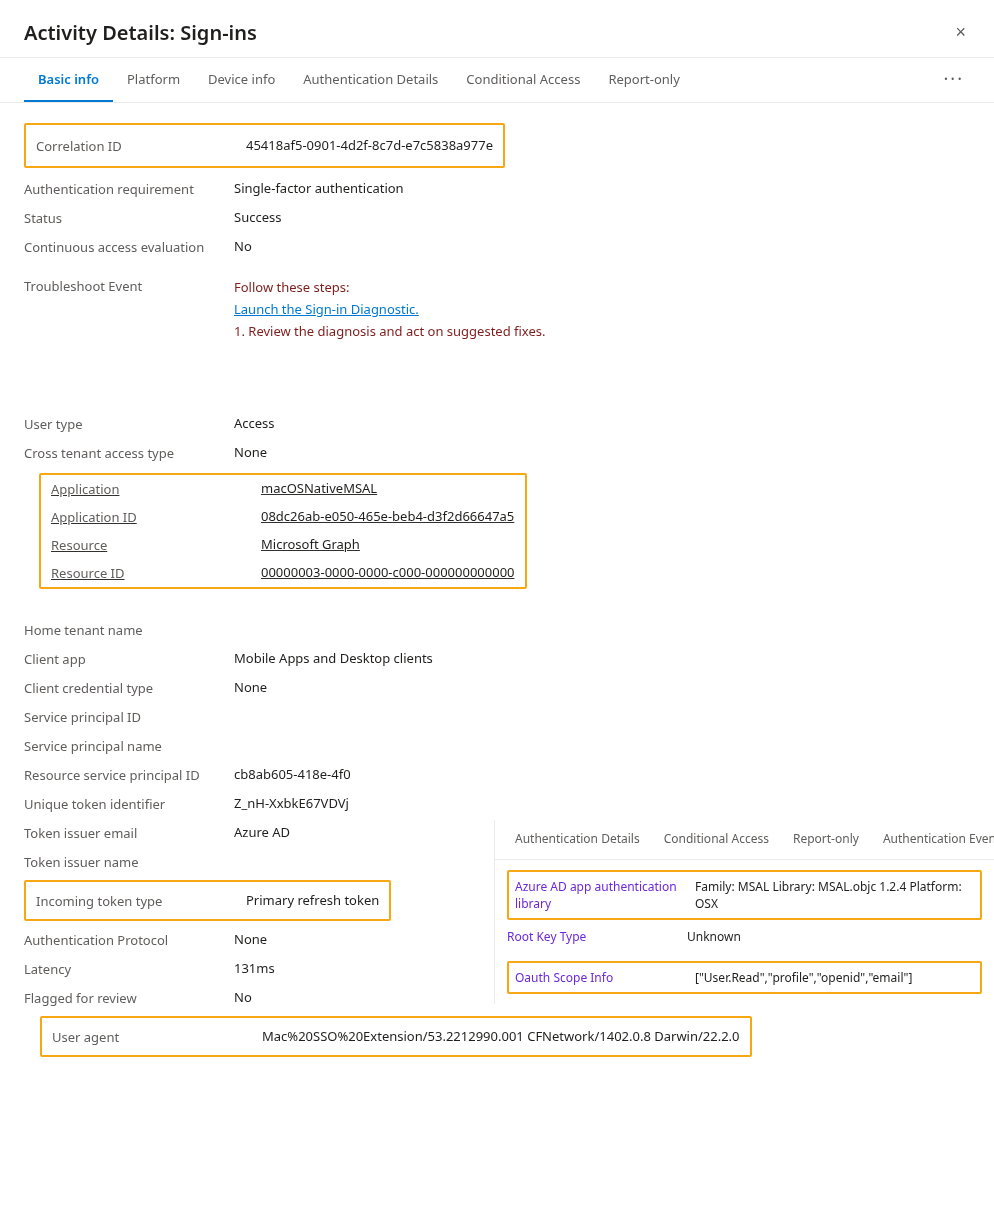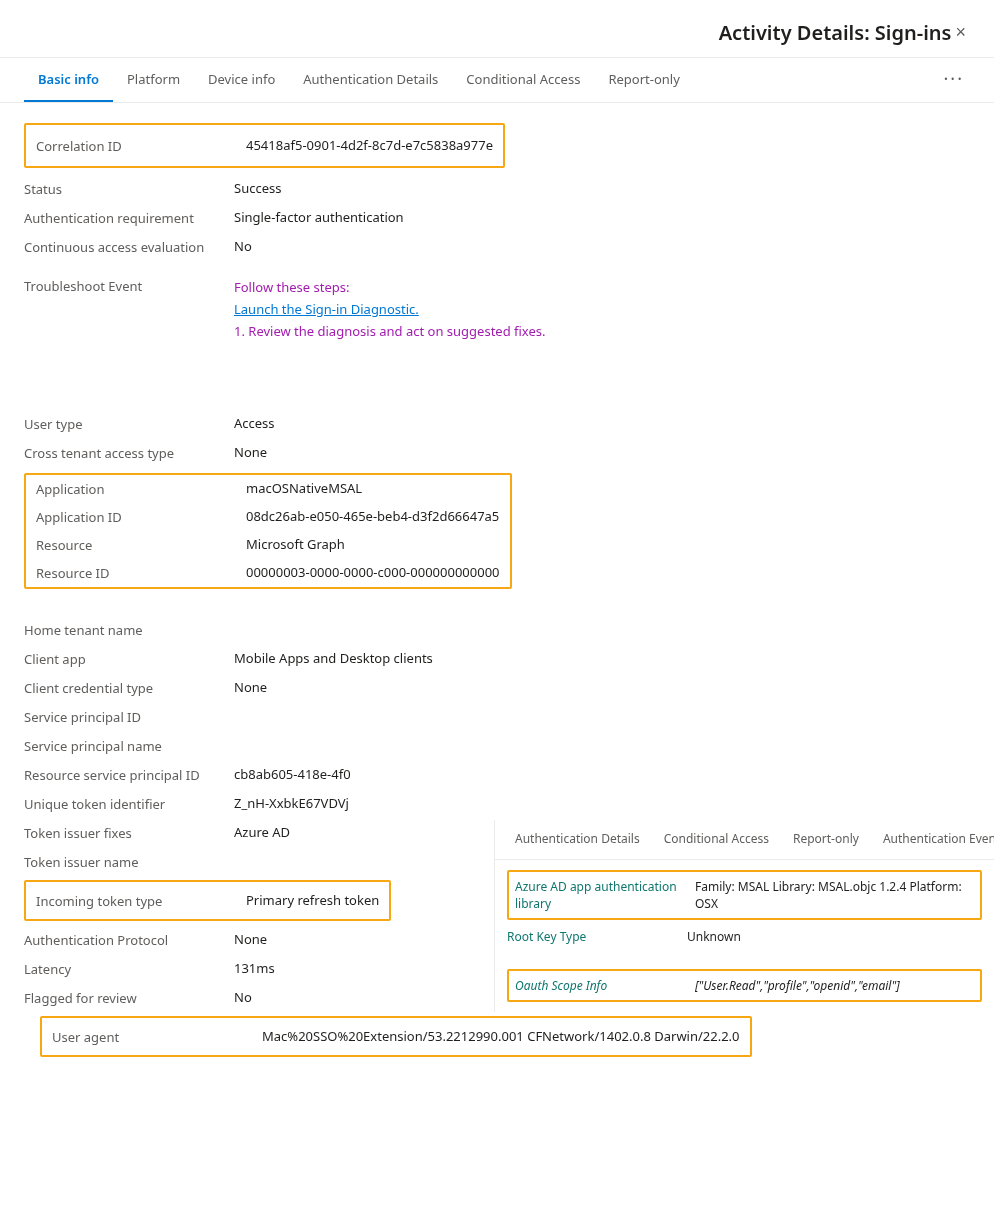--- a/index.html
+++ b/index.html
@@ -12,21 +12,21 @@
     .panel {
       width: 994px;
       min-height: 1217px;
       background: #fff;
       padding: 0;
       position: relative;
     }
     .panel-header {
       display: flex;
       align-items: center;
-      justify-content: flex-end;
+      justify-content: space-between;
       padding: 18px 24px 10px 24px;
       border-bottom: 1px solid #edebe9;
     }
     .panel-title {
       font-size: 20px;
       font-weight: 600;
       color: #201f1e;
     }
     .close-btn {
       background: none;
@@ -97,21 +97,21 @@
       border-radius: 2px;
     }
     .highlight-row .field-row {
       padding: 4px 10px;
     }
     .troubleshoot-block {
       margin-left: 210px;
       margin-top: 2px;
     }
     .troubleshoot-line {
-      color: #a21caf;
+      color: #7f1d1d;
       font-size: 13px;
       margin-bottom: 4px;
     }
     
     .right-panel {
       position: absolute;
       right: 0;
       top: 820px;
       width: 500px;
       background: #fff;
@@ -135,21 +135,21 @@
       padding: 8px 12px;
     }
     .right-field-row {
       display: flex;
       align-items: flex-start;
       padding: 4px 0;
     }
     .right-label {
       width: 180px;
       min-width: 180px;
-      color: #0f766e;
+      color: #6d28d9;
       font-size: 12px;
     }
     .right-value {
       font-size: 12px;
       color: #201f1e;
       flex: 1;
     }
     .right-highlight {
       border: 2px solid #f7a711;
       border-radius: 2px;
@@ -184,28 +184,28 @@
     
     <div class="highlight-box" style="margin-bottom: 6px;">
       <div class="field-row">
         <span class="field-label">Correlation ID</span>
         <span class="field-value">45418af5-0901-4d2f-8c7d-e7c5838a977e</span>
       </div>
     </div>
 
     
     <div class="field-row">
+      <span class="field-label">Authentication requirement</span>
+      <span class="field-value">Single-factor authentication</span>
+    </div>
+
+    
+    <div class="field-row">
       <span class="field-label">Status</span>
       <span class="field-value">Success</span>
-    </div>
-
-    
-    <div class="field-row">
-      <span class="field-label">Authentication requirement</span>
-      <span class="field-value">Single-factor authentication</span>
     </div>
 
     
     <div class="field-row">
       <span class="field-label">Continuous access evaluation</span>
       <span class="field-value">No</span>
     </div>
 
     <div class="small-spacer"></div>
 
@@ -229,21 +229,21 @@
       <span class="field-value">Access</span>
     </div>
 
     
     <div class="field-row">
       <span class="field-label">Cross tenant access type</span>
       <span class="field-value">None</span>
     </div>
 
     
-    <div class="highlight-row" style="margin: 6px 0; display:inline-block; min-width: 430px;">
+    <div class="highlight-row" style="margin: 6px 15px; display:inline-block; min-width: 430px; text-decoration: underline;">
       <div class="field-row">
         <span class="field-label">Application</span>
         <span class="field-value">macOSNativeMSAL</span>
       </div>
       <div class="field-row">
         <span class="field-label">Application ID</span>
         <span class="field-value">08dc26ab-e050-465e-beb4-d3f2d66647a5</span>
       </div>
       <div class="field-row">
         <span class="field-label">Resource</span>
@@ -294,21 +294,21 @@
     </div>
 
     
     <div class="field-row">
       <span class="field-label">Unique token identifier</span>
       <span class="field-value">Z_nH-XxbkE67VDVj</span>
     </div>
 
     
     <div class="field-row">
-      <span class="field-label">Token issuer fixes</span>
+      <span class="field-label">Token issuer email</span>
       <span class="field-value">Azure AD</span>
     </div>
 
     
     <div class="field-row">
       <span class="field-label">Token issuer name</span>
       <span class="field-value"></span>
     </div>
 
     
@@ -366,21 +366,21 @@
           <span class="right-label">Azure AD app authentication library</span>
           <span class="right-value">Family: MSAL Library: MSAL.objc 1.2.4 Platform: OSX</span>
         </div>
       </div>
 
       <div class="right-field-row">
         <span class="right-label">Root Key Type</span>
         <span class="right-value">Unknown</span>
       </div>
 
-      <div class="right-highlight" style="margin-top:20px;font-style:italic;">
+      <div class="right-highlight" style="margin-top:12px;">
         <div class="right-field-row">
           <span class="right-label">Oauth Scope Info</span>
           <span class="right-value">["User.Read","profile","openid","email"]</span>
         </div>
       </div>
     </div>
   </div>
 
 </div>
 

